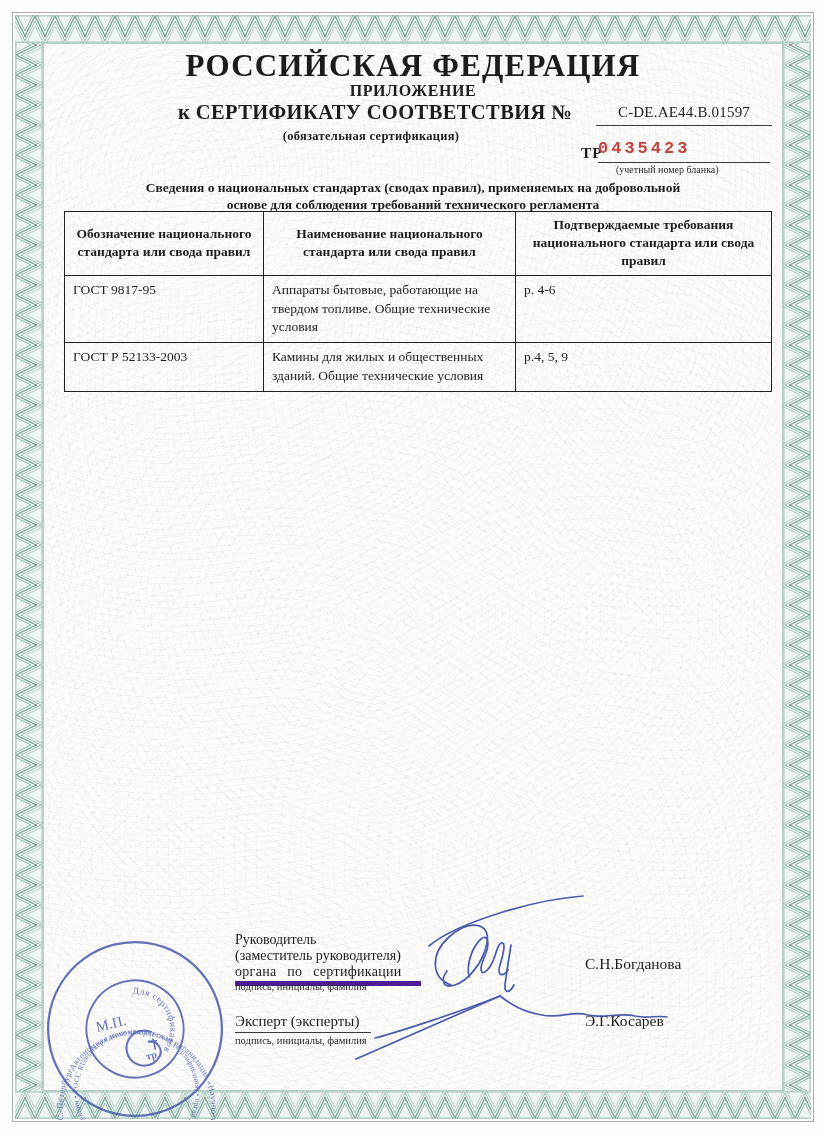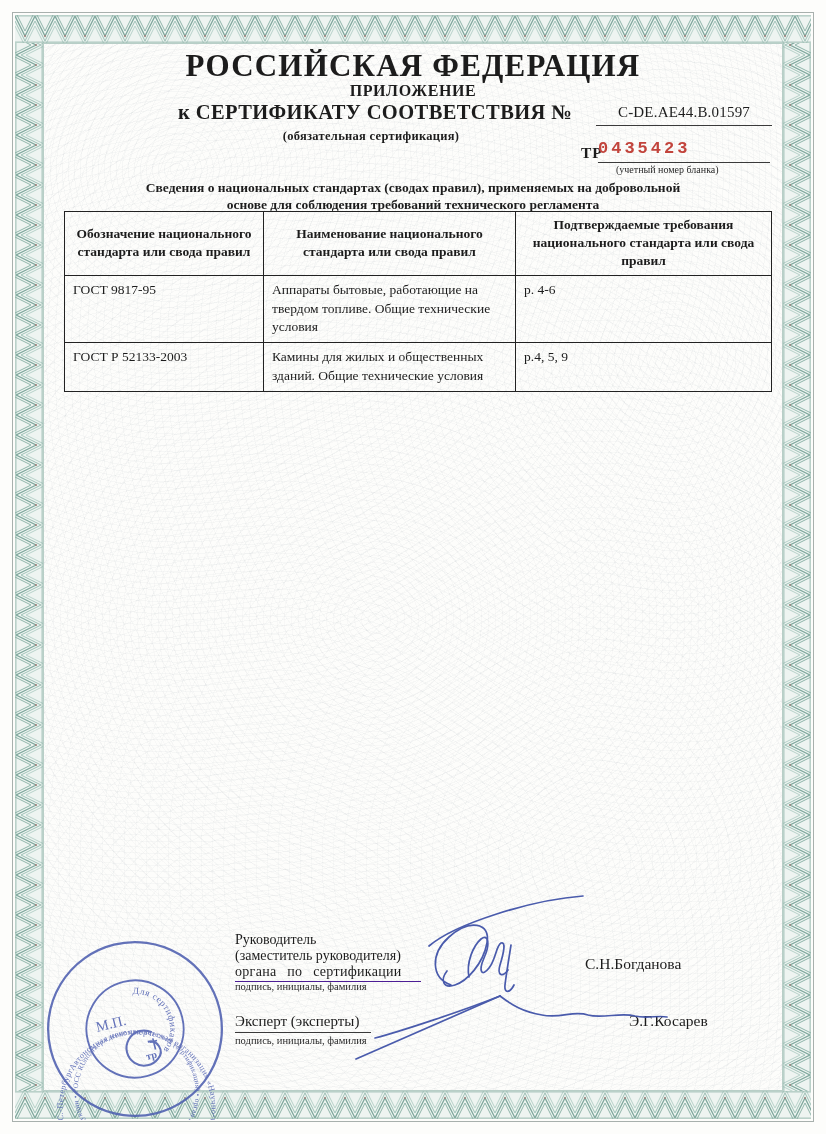--- a/index.html
+++ b/index.html
@@ -41,27 +41,27 @@
     position:absolute;left:64px;top:211px;width:707px;
     border-collapse:collapse;table-layout:fixed;
     font-size:13.5px;
   }
   table.std th, table.std td{border:1.6px solid #222;}
   table.std th{font-weight:bold;text-align:center;vertical-align:middle;padding:4px 6px;line-height:1.35;height:44px;}
   table.std td{vertical-align:top;text-align:left;padding:5px 8px;line-height:1.4;}
   .rowA td{height:46px;}
   .rowB td{height:37px;}
   .foot-role{left:235px;top:932px;font-size:14px;line-height:1.13;}
-  .foot-role .l3{display:inline-block;word-spacing:7px;letter-spacing:.3px;border-bottom:1px solid #4c1d95;
+  .foot-role .l3{display:inline-block;word-spacing:7px;letter-spacing:.3px;border-bottom:5px solid #4c1d95;
                  padding-bottom:2px;min-width:186px;}
   .foot-cap1{left:235px;top:981px;font-size:10.5px;color:#2a2a2a;}
   .head-name{left:585px;top:955px;font-size:15.5px;}
   .expert-role{left:235px;top:1013px;font-size:15px;border-bottom:1px solid #3a3a3a;padding-bottom:2px;min-width:136px;}
   .foot-cap2{left:235px;top:1035px;font-size:10.5px;color:#2a2a2a;}
-  .expert-name{left:585px;top:1012px;font-size:15.5px;margin-left:44px;}
+  .expert-name{left:585px;top:1012px;font-size:15.5px;}
   .stampwrap{left:44px;top:938px;width:182px;height:182px;opacity:.88;}
   .sigwrap{left:330px;top:888px;width:352px;height:222px;}
   .stamp-text{font-family:"Liberation Serif",serif;}
 </style>
 </head>
 <body>
 
 <div class="page">
 
   <div class="texture"></div>

